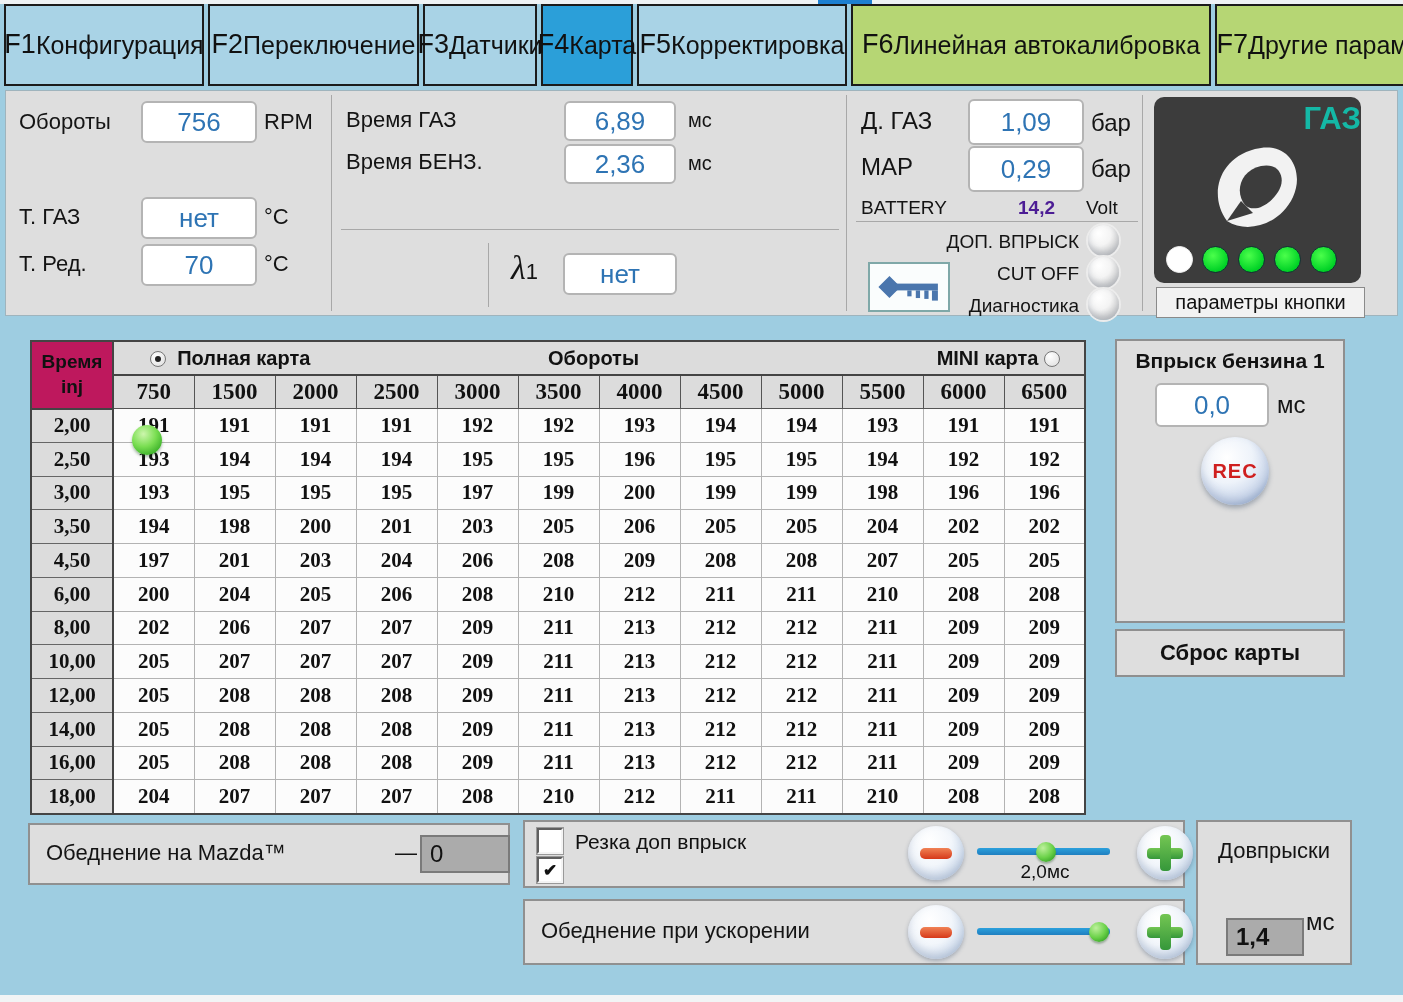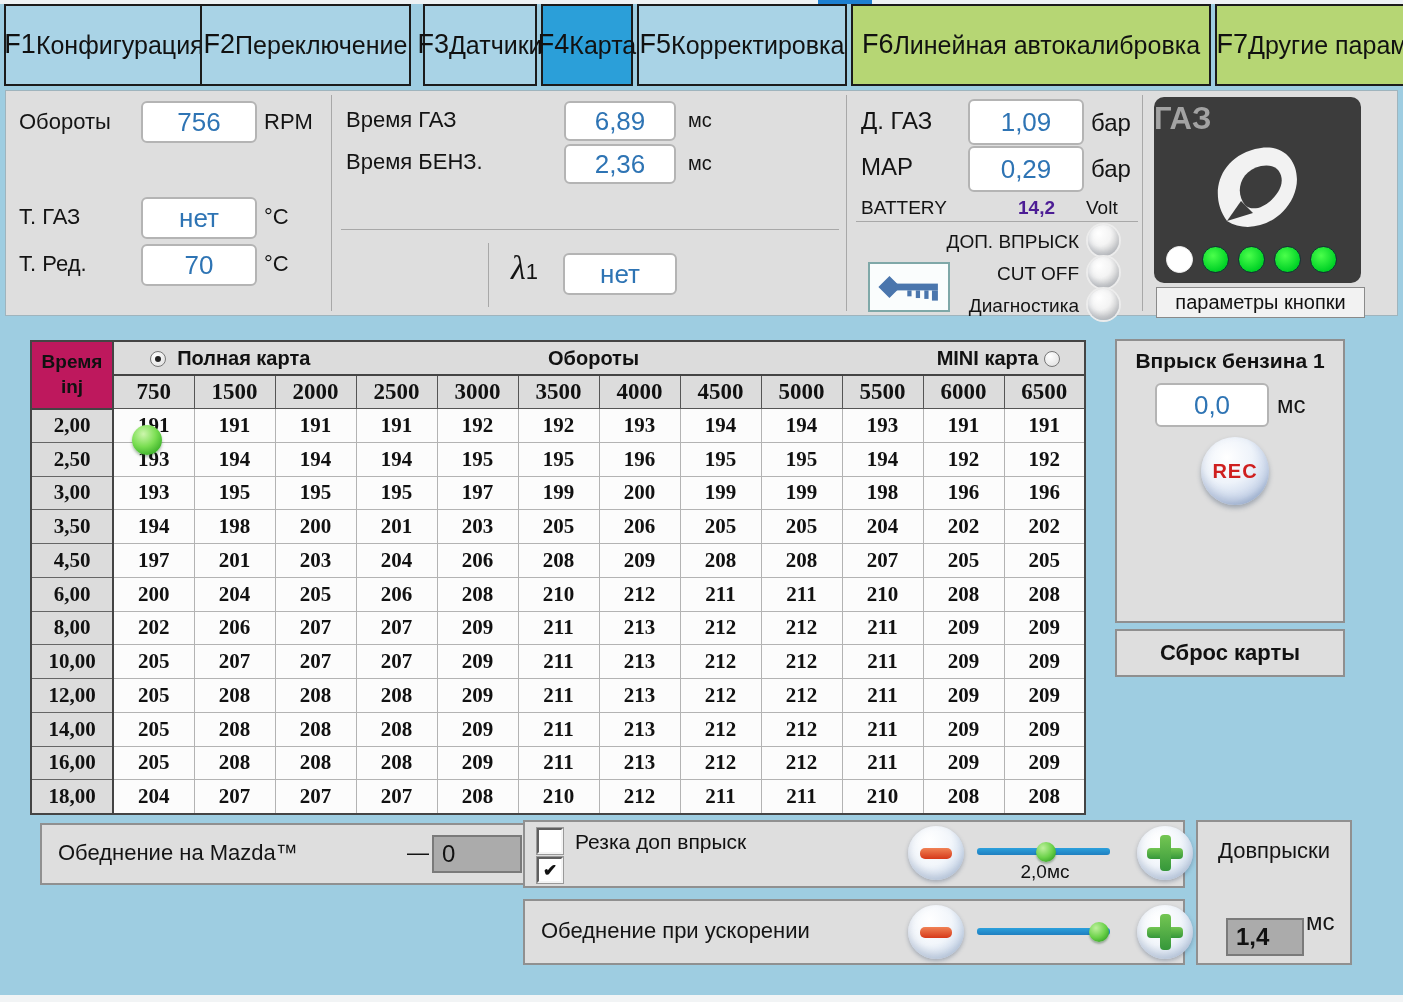--- a/index.html
+++ b/index.html
@@ -10,21 +10,21 @@
   #topstrip{left:0;top:0;width:1403px;height:4px;background:#eef2f4;}
   #topfrag{left:818px;top:0;width:54px;height:4px;background:#1d7fd0;}
 
   
   .tab{top:4px;height:78px;border:2px solid #1b1b1b;background:#a9d3e6;display:flex;align-items:center;justify-content:center;line-height:1.15;cursor:default;}
   .tab .fkey{font-size:27px;}
   .tab .tlabel{font-size:25px;white-space:nowrap;}
   .tab.active{background:#2b9fd9;}
   .tab.green{background:#b6d674;}
   #tab1{left:4px;width:196px;}
-  #tab2{left:200px;width:207px;}
+  #tab2{left:208px;width:207px;}
   #tab3{left:423px;width:110px;}
   #tab4{left:541px;width:88px;}
   #tab5{left:637px;width:206px;}
   #tab6{left:851px;width:356px;}
   #tab7{left:1215px;width:190px;}
 
   
   #status{left:5px;top:90px;width:1391px;height:224px;background:#dedede;border:1px solid #9fb4bd;}
   .vdiv{position:absolute;top:4px;bottom:4px;width:1px;background:#a8a8a8;}
   .hline{position:absolute;height:1px;background:#a8a8a8;}
@@ -33,21 +33,21 @@
   .vbox{position:absolute;background:#fff;border:2px solid #b4b4b4;border-radius:6px;color:#2e74b4;font-size:26px;display:flex;align-items:center;justify-content:center;}
   .bluebold{color:#4c1d95;font-weight:bold;}
 
   .ind-orb{position:absolute;width:31px;height:31px;border-radius:50%;
     background:radial-gradient(circle at 35% 28%, #ffffff 0%, #f4f4f4 40%, #dadada 65%, #bdbdbd 100%);
     box-shadow:0 0 0 2px #ececec, inset 0 -4px 6px rgba(110,120,135,.3);}
   #keybox{position:absolute;left:862px;top:171px;width:78px;height:46px;background:#fafdfd;border:2px solid #7fa8a8;display:flex;align-items:center;justify-content:center;}
 
   
   #gasbtn{position:absolute;left:1148px;top:6px;width:207px;height:186px;background:#3c3c3c;border-radius:10px;}
-  #gasbtn .gtitle{position:absolute;top:4px;left:0;right:0;text-align:left;color:#a3a3a3;font-size:31px;font-weight:bold;}
+  #gasbtn .gtitle{position:absolute;top:4px;left:0;right:0;text-align:right;color:#14b8a6;font-size:31px;font-weight:bold;}
   #gasleds{position:absolute;left:12px;bottom:10px;display:flex;gap:9px;}
   .led{width:25px;height:25px;border-radius:50%;}
   .led.on{background:radial-gradient(circle at 40% 35%, #4bff4b, #00d226 70%, #00a81e);border:1px solid #133;}
   .led.off{background:#fff;border:1px solid #eee;}
   #paramsbtn{position:absolute;left:1150px;top:196px;width:207px;height:29px;background:#f2f2f2;border:1px solid #8a8a8a;font-size:20px;display:flex;align-items:center;justify-content:center;}
 
   
   #tablewrap{left:30px;top:340px;width:1056px;height:469px;}
   #maptable{border-collapse:collapse;table-layout:fixed;width:1056px;border:2px solid #444;background:#fcfcfc;}
   #maptable td,#maptable th{padding:0;margin:0;overflow:hidden;}
@@ -67,21 +67,21 @@
   #fuelpanel{left:1115px;top:339px;width:226px;height:280px;background:#dedede;border:2px solid #8f8f8f;}
   #fuelpanel .ftitle{position:absolute;top:8px;left:0;right:0;text-align:center;font-size:21px;font-weight:bold;}
   #recbtn{position:absolute;left:84px;top:96px;width:68px;height:68px;border-radius:50%;
     background:radial-gradient(circle at 38% 30%, #ffffff, #eef3fa 40%, #ccd8ec 68%, #9db3d3 88%, #8aa2c6);
     box-shadow:0 3px 5px rgba(40,60,90,.35), inset 0 -5px 8px rgba(90,110,150,.25);
     color:#cf1f1f;font-weight:bold;font-size:20px;display:flex;align-items:center;justify-content:center;letter-spacing:1px;}
   #resetbtn{left:1115px;top:629px;width:226px;height:44px;background:#dedede;border:2px solid #8f8f8f;font-size:22px;font-weight:bold;display:flex;align-items:center;justify-content:center;}
 
   
   .bpanel{background:#dedede;border:2px solid #909090;}
-  #mazdapanel{left:40px;top:823px;width:478px;height:58px;padding-left:40px;}
+  #mazdapanel{left:28px;top:823px;width:478px;height:58px;}
   .inset{position:absolute;background:#ababab;border:2px solid #7a7a7a;font-size:24px;display:flex;align-items:center;padding-left:8px;}
   #optspanel{left:523px;top:820px;width:658px;height:64px;}
   #accelpanel{left:523px;top:899px;width:658px;height:62px;}
   #doppanel{left:1196px;top:820px;width:152px;height:141px;}
 
   .cb{position:absolute;width:22px;height:22px;background:#fff;border:2px solid;border-color:#5f5f5f #f4f4f4 #f4f4f4 #5f5f5f;outline:1px solid #999;display:flex;align-items:center;justify-content:center;font-size:17px;font-weight:bold;color:#111;}
   .cblabel{position:absolute;font-size:21px;white-space:nowrap;}
 
   .pm{position:absolute;width:56px;height:54px;border-radius:50%;
     background:radial-gradient(ellipse at 38% 28%, #ffffff, #f2f6fb 45%, #d9e4f2 70%, #b9c9e0 95%);

